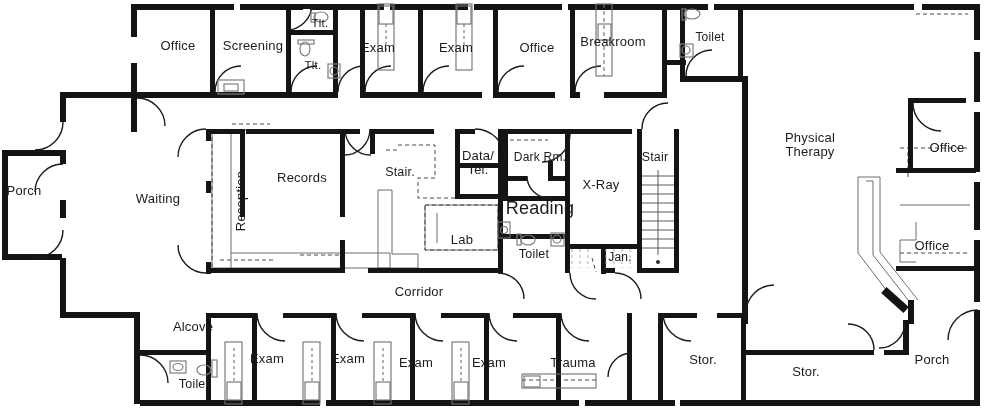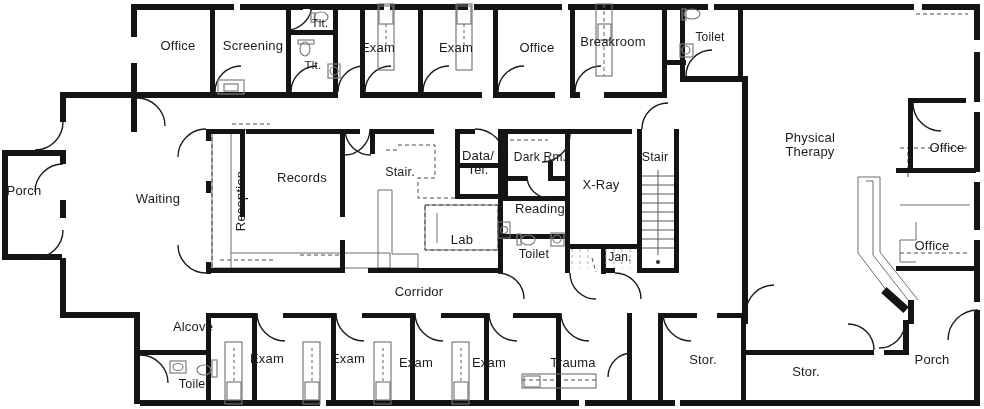--- a/index.html
+++ b/index.html
@@ -375,21 +375,21 @@
   <div class="room-label" style="left:710px;top:37px;font-size:12px;">Toilet</div>
   <div class="room-label" style="left:24px;top:191px;font-size:13px;">Porch</div>
   <div class="room-label" style="left:126px;top:199px;font-size:13px;margin-left:32px;">Waiting</div>
   <div class="room-label" style="left:241px;top:201px;font-size:13px;transform:translate(-50%,-50%) rotate(-90deg);">Reception</div>
   <div class="room-label" style="left:302px;top:178px;font-size:13px;">Records</div>
   <div class="room-label" style="left:400px;top:173px;font-size:12.5px;">Stair.</div>
   <div class="room-label" style="left:478px;top:163px;font-size:13px;">Data/
 Tel.</div>
   <div class="room-label" style="left:540px;top:157px;font-size:12px;text-align:right;">Dark Rm.</div>
   <div class="room-label" style="left:462px;top:232px;font-size:13px;margin-top:8px;">Lab</div>
-  <div class="room-label" style="left:540px;top:209px;font-size:13px;">Reading</div>
+  <div class="room-label" style="left:540px;top:209px;font-size:18px;">Reading</div>
   <div class="room-label" style="left:534px;top:255px;font-size:12.5px;">Toilet</div>
   <div class="room-label" style="left:601px;top:185px;font-size:13px;">X-Ray</div>
   <div class="room-label" style="left:655px;top:158px;font-size:12.5px;">Stair</div>
   <div class="room-label" style="left:620px;top:257px;font-size:12px;">Jan.</div>
   <div class="room-label" style="left:810px;top:145px;font-size:13px;">Physical
 Therapy</div>
   <div class="room-label" style="left:947px;top:148px;font-size:13px;">Office</div>
   <div class="room-label" style="left:932px;top:246px;font-size:13px;">Office</div>
   <div class="room-label" style="left:419px;top:292px;font-size:13px;">Corridor</div>
   <div class="room-label" style="left:193px;top:327px;font-size:13px;">Alcove</div>

